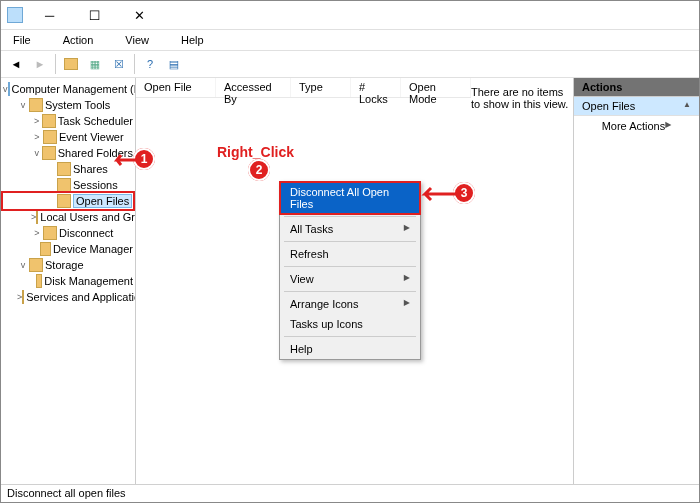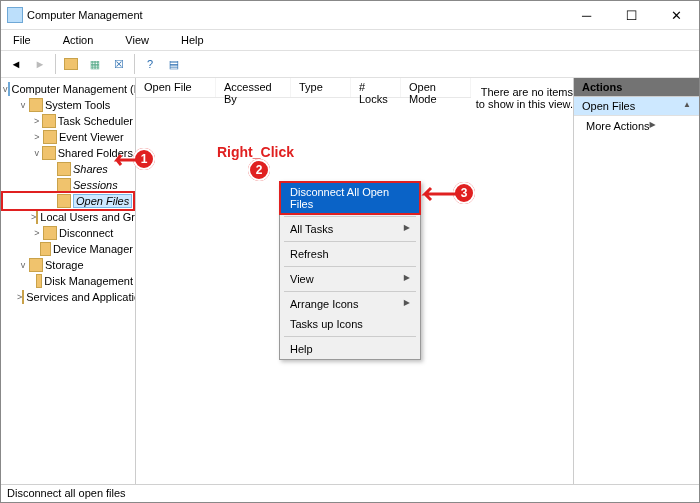--- a/index.html
+++ b/index.html
@@ -13,48 +13,47 @@
   .menubar span { padding: 2px 8px; }
   .toolbar { height: 28px; border-top: 1px solid #e0e0e0; border-bottom: 1px solid #e0e0e0; display: flex; align-items: center; padding-left: 4px; gap: 2px; }
   .toolbar .tb { width: 22px; height: 22px; display: flex; align-items: center; justify-content: center; border: 1px solid transparent; }
   .toolbar .sep { width: 1px; height: 20px; background: #ccc; margin: 0 2px; }
   .main { display: flex; height: 408px; }
   .tree { width: 135px; border-right: 1px solid #ccc; padding: 3px 2px; overflow: hidden; }
   .tree-item { display: flex; align-items: center; height: 16px; white-space: nowrap; }
   .tree-item .exp { width: 12px; text-align: center; color: #666; font-size: 9px; }
   .tree-item .ic { width: 14px; height: 14px; margin-right: 2px; display: inline-block; }
   .tree-item.selected .lbl { background: #cde8ff; border: 1px solid #7ab8e6; padding: 0 2px; }
-  .depth0 { padding-left: 0px; } .depth1 { padding-left: 14px; } .depth2 { padding-left: 28px; } .depth3 { padding-left: 42px; font-style: italic; }
+  .depth0 { padding-left: 0px; } .depth1 { padding-left: 14px; } .depth2 { padding-left: 28px; } .depth3 { padding-left: 42px; }
   .center { flex: 1; display: flex; flex-direction: row; position: relative; }
   .cols { display: flex; height: 20px; border-bottom: 1px solid #e8e8e8; }
   .cols div { padding: 3px 8px; border-right: 1px solid #f4f4f4; }
-  .empty { text-align: right; padding-top: 8px; color: #000; }
+  .empty { text-align: left; padding-top: 8px; color: #000; }
   .actions { width: 126px; border-left: 1px solid #ccc; }
   .actions-hdr { background: #737373; padding: 3px 8px; font-weight: bold; border-bottom: 1px solid #ccc; }
   .actions-sel { background: #cde8ff; padding: 3px 8px; display: flex; justify-content: space-between; border-bottom: 1px solid #e0e0e0; }
-  .actions-item { padding: 4px 12px; display: flex; justify-content: flex-start; }
+  .actions-item { padding: 4px 12px; display: flex; justify-content: center; }
   .status { position: absolute; bottom: 0; left: 0; right: 0; height: 18px; border-top: 1px solid #d0d0d0; padding: 2px 6px; background: #fff; }
   .ctx { position: absolute; left: 278px; top: 180px; width: 142px; background: #f0f0f0; border: 1px solid #999; box-shadow: 2px 2px 4px rgba(0,0,0,0.25); }
   .ctx-item { padding: 4px 10px; display: flex; justify-content: space-between; }
   .ctx-item.hl { background: #0a63c7; color: #fff; outline: 2px solid #e02020; outline-offset: -1px; }
   .ctx-sep { height: 1px; background: #ccc; margin: 2px 4px; }
   .annot { position: absolute; color: #e02020; font-weight: bold; pointer-events: none; }
   .bubble { position: absolute; width: 22px; height: 22px; border-radius: 11px; background: #e02020; color: #fff; display: flex; align-items: center; justify-content: center; font-weight: bold; font-size: 12px; pointer-events: none; box-shadow: 0 0 0 2px #fff inset; }
   .arrow { position: absolute; pointer-events: none; }
   .ic-folder { background: #f0c36d; border: 1px solid #c9a24a; }
   .ic-comp { background: #bcdffb; border: 1px solid #6fa8d6; }
   .red-outline { outline: 2px solid #e02020; outline-offset: 0px; }
   .tri { font-size: 8px; color: #555; }
 </style>
 </head>
 <body>
 
 <div class="titlebar">
   <span class="icon ic-comp"></span>
-  <span class="title">Computer Management</span>
   <div class="win-controls">
     <div>─</div>
     <div>☐</div>
     <div>✕</div>
   </div>
 </div>
 
 <div class="menubar">
   <span>File</span>
   <span>Action</span>

